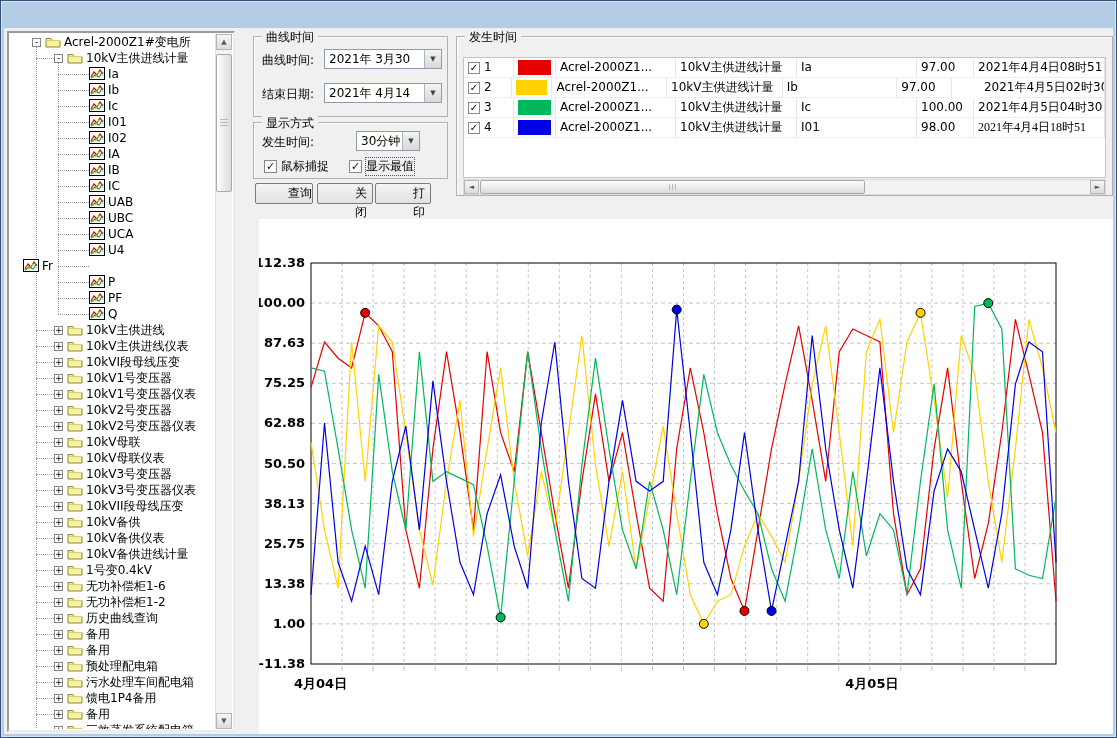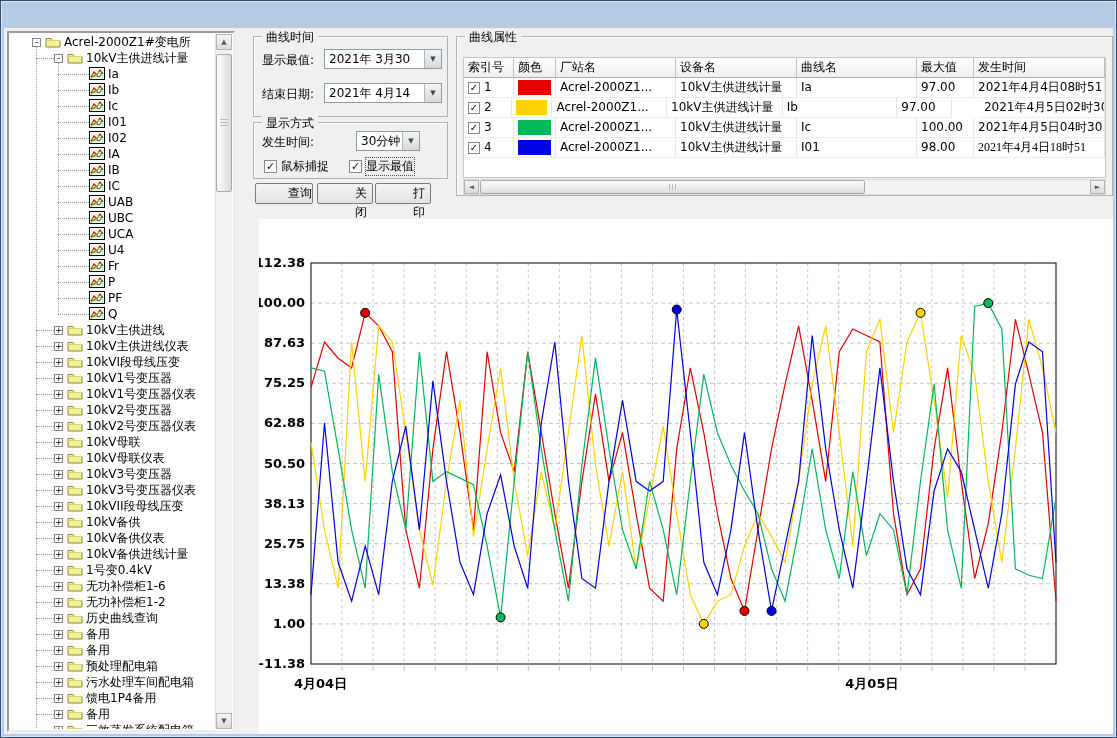--- a/index.html
+++ b/index.html
@@ -235,21 +235,21 @@
             <span class="tree-stub" style="left: 48px; width: 31px;"></span>
             <span class="tree-spacer"></span>
             <span class="tree-ico"><svg width="16" height="13">
                 <rect x="0.5" y="0.5" width="15" height="12" fill="#fff" stroke="#000"></rect>
                 <polyline points="2,10 5,5 8,8 11,3 14,7" fill="none" stroke="#d40000" stroke-width="1.2"></polyline>
                 <polyline points="2,11 6,8 10,10 14,5" fill="none" stroke="#00a050" stroke-width="1.2"></polyline>
                 <polyline points="2,7 6,10 10,5 14,9" fill="none" stroke="#e8c000" stroke-width="1"></polyline>
               </svg></span>
             <span class="tree-label">U4</span>
           </div>
-          <div class="tree-row" style="padding-left: 66px;">
+          <div class="tree-row" style="">
             <span class="tree-stub" style="left: 48px; width: 31px;"></span>
             <span class="tree-spacer"></span>
             <span class="tree-ico"><svg width="16" height="13">
                 <rect x="0.5" y="0.5" width="15" height="12" fill="#fff" stroke="#000"></rect>
                 <polyline points="2,10 5,5 8,8 11,3 14,7" fill="none" stroke="#d40000" stroke-width="1.2"></polyline>
                 <polyline points="2,11 6,8 10,10 14,5" fill="none" stroke="#00a050" stroke-width="1.2"></polyline>
                 <polyline points="2,7 6,10 10,5 14,9" fill="none" stroke="#e8c000" stroke-width="1"></polyline>
               </svg></span>
             <span class="tree-label">Fr</span>
           </div>
@@ -524,21 +524,21 @@
         <div class="sb-btn" style="top:0;">▲</div>
         <div class="sb-thumb" style="top:20px; height:138px;">
             <span class="grip-h"></span>
           </div>
         <div class="sb-btn" style="bottom:0;">▼</div>
       </div>
     </div>
 
     <div class="groupbox" style="left:249px; top:8px; width:195px; height:81px; ">
       <span class="gb-title">曲线时间</span>
-      <span class="form-label" style="left:8px; top:15px;">显示最值:</span>
+      <span class="form-label" style="left:8px; top:15px;">曲线时间:</span>
       <div class="combo" style="left:70px; top:12px; width:118px;">
         <span class="combo-text">2021年 3月30</span>
         <span class="combo-btn">▼</span>
       </div>
       <span class="form-label" style="left:8px; top:49px;">结束日期:</span>
       <div class="combo" style="left:70px; top:46px; width:118px;">
         <span class="combo-text">2021年 4月14</span>
         <span class="combo-btn">▼</span>
       </div>
     </div>
@@ -558,31 +558,22 @@
         <span class="cb-box" id="cb2">✓</span>
         <span class="cb-label focused">显示最值</span>
       </div>
     </div>
 
     <div class="btn" style="left:251px; top:155px; width:58px;">查询</div>
     <div class="btn" style="left:313px; top:155px; width:56px;">关闭</div>
     <div class="btn" style="left:371px; top:155px; width:56px;">打印</div>
 
     <div class="groupbox" style="left:452px; top:8px; width:657px; height:160px;">
-      <span class="gb-title">曲线属性</span>
+      <span class="gb-title">发生时间</span>
       <div class="grid" style="width:643px; height:121px;" id="grid">
-          <div class="grid-hdr">
-            <div class="hcell" style="width: 50px;">索引号</div>
-            <div class="hcell" style="width: 42px;">颜色</div>
-            <div class="hcell" style="width: 120px;">厂站名</div>
-            <div class="hcell" style="width: 121px;">设备名</div>
-            <div class="hcell" style="width: 120px;">曲线名</div>
-            <div class="hcell" style="width: 57px;">最大值</div>
-            <div class="hcell" style="width: 131px;">发生时间</div>
-          </div>
           <div class="grow">
             <div class="cell" style="width: 50px;">
               <span class="row-cb">✓</span>
               <span>1</span>
             </div>
             <div class="cell" style="width: 42px;">
               <span class="swatch" style="background: rgb(230, 0, 0);"></span>
             </div>
             <div class="cell" style="width: 120px;">Acrel-2000Z1...</div>
             <div class="cell" style="width: 121px;">10kV主供进线计量</div>

